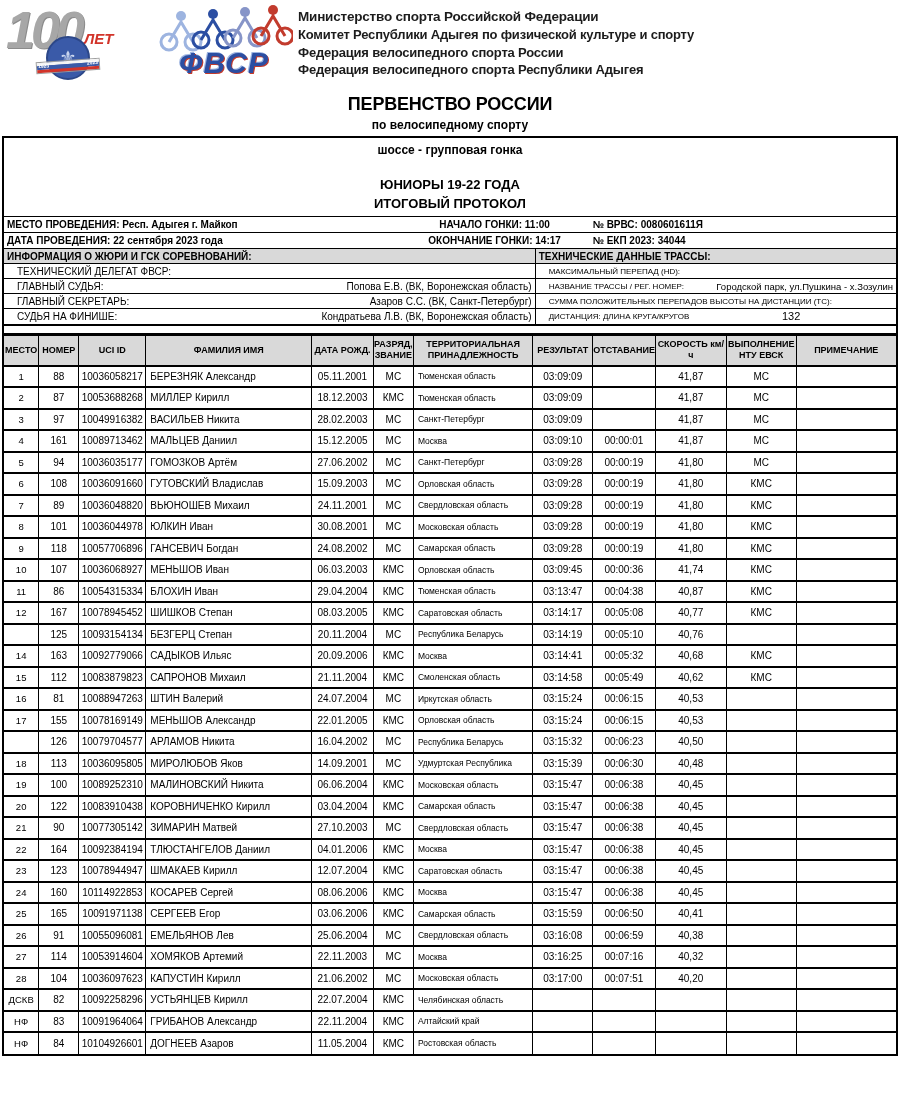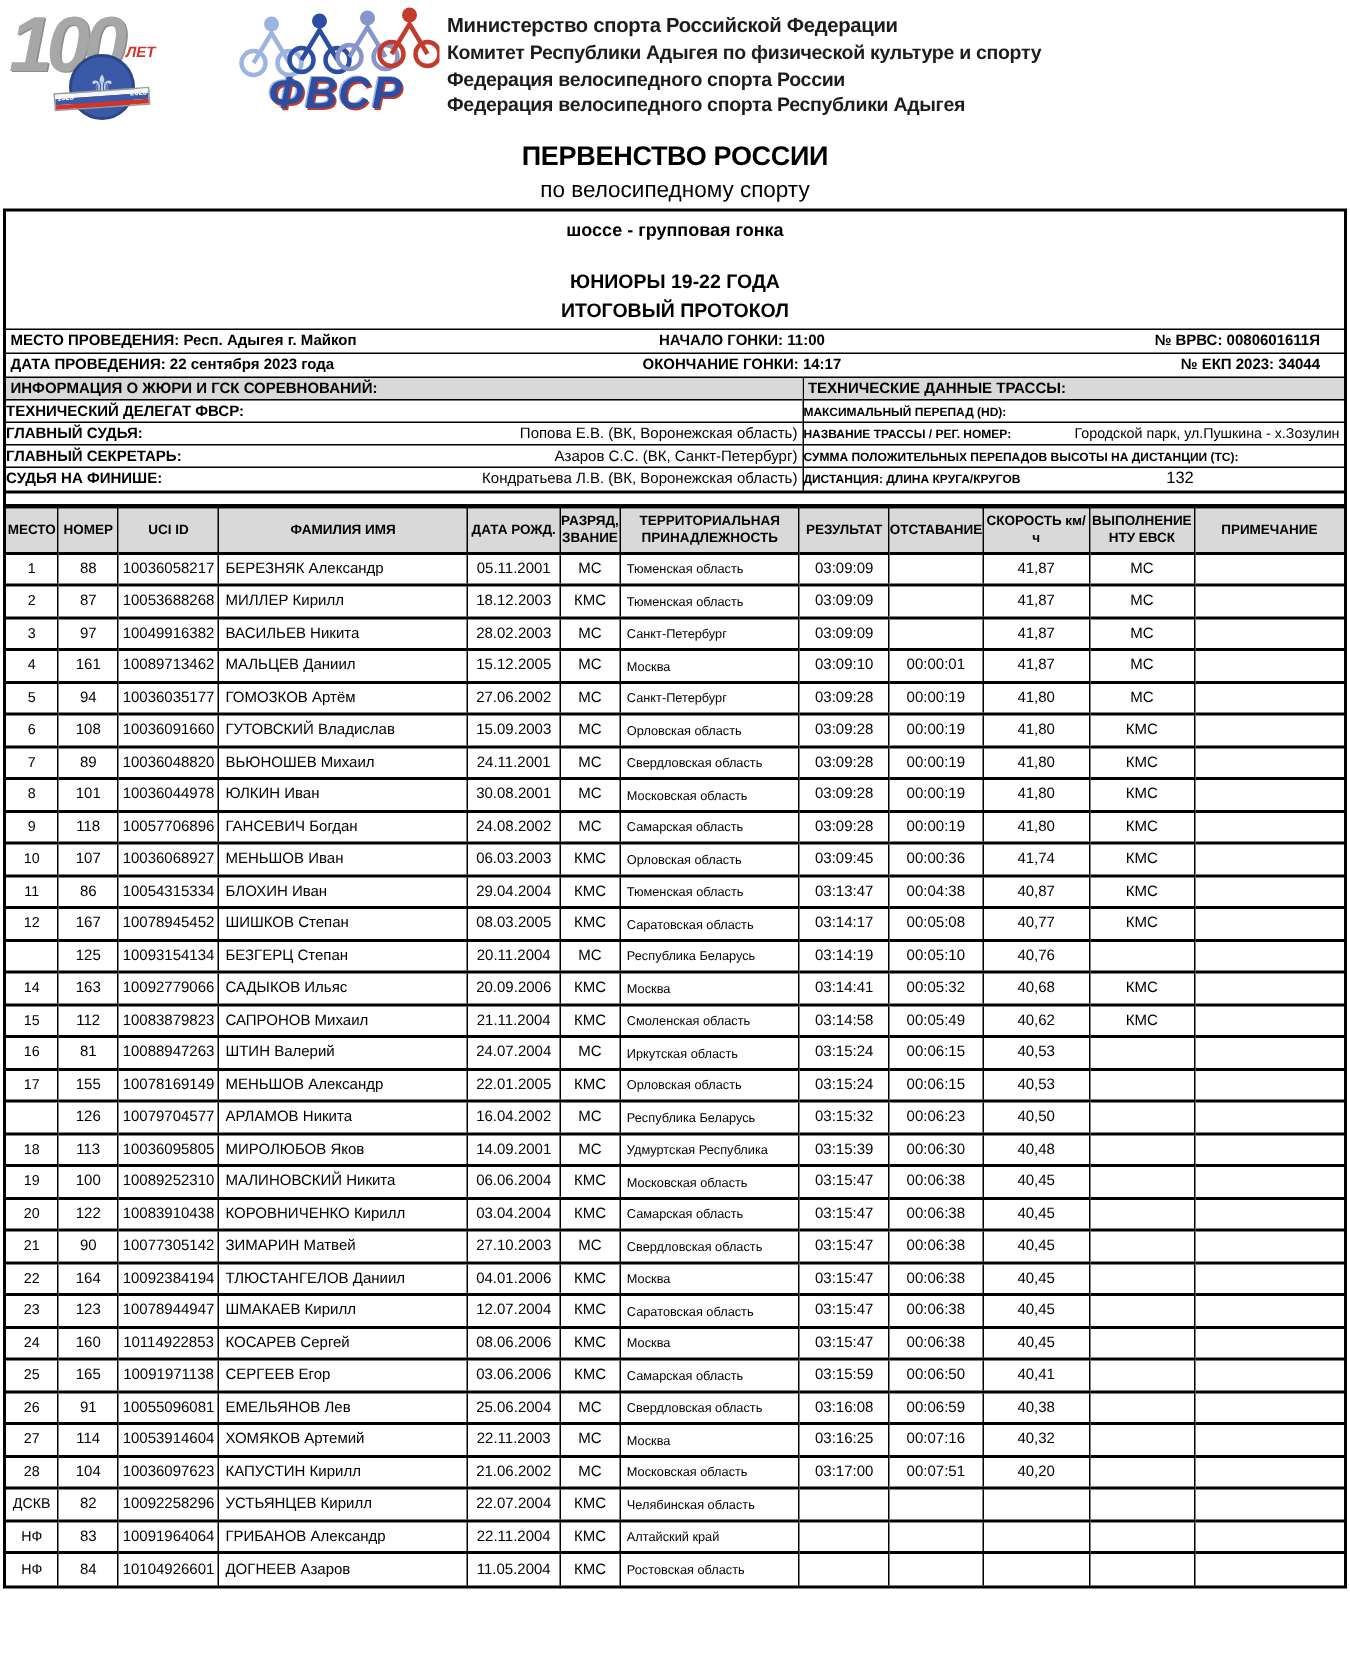--- a/index.html
+++ b/index.html
@@ -13,27 +13,27 @@
   }
   .page { width:900px; height:1116px; padding:0; }
 
   
   .top-header { display:flex; align-items:flex-start; padding:4px 6px 0 6px; height:92px; }
   .logos { width:292px; display:flex; align-items:flex-start; gap:14px; flex-shrink:0; }
   .org-block { flex:1; text-align:left; padding:4px 40px 0 0; }
   .org-line { font-size:13px; font-weight:bold; color:#1c1c1c; line-height:1.35; letter-spacing:-0.2px; }
   .org-line.first { font-size:13.5px; }
   .page-title { text-align:center; font-size:18px; font-weight:bold; letter-spacing:-0.2px; margin-top:2px; }
-  .page-subtitle { text-align:center; font-size:15px; font-weight:normal; margin-top:3px; margin-bottom:4px; }
+  .page-subtitle { text-align:center; font-size:12px; font-weight:bold; margin-top:3px; margin-bottom:4px; }
 
   
   .logo100 { position:relative; width:135px; height:78px; }
   .logo100 .big { font-size:52px; font-weight:bold; color:#a7a7a7; letter-spacing:-4px; font-style:italic;
                   text-shadow:1px 1px 0 #8b8b8b; line-height:1; }
-  .logo100 .let { position:absolute; top:26px; left:78px; font-size:10px; font-weight:bold; color:#d2342a; font-style:italic; }
+  .logo100 .let { position:absolute; top:26px; left:78px; font-size:15px; font-weight:bold; color:#d2342a; font-style:italic; }
   .logo100 .emblem { position:absolute; left:40px; top:32px; width:44px; height:44px; border-radius:50%;
                      background:#3a5aa8; border:2px solid #2c4788; display:flex; align-items:center; justify-content:center; }
   .logo100 .eagle { color:#c8d4ee; font-size:20px; line-height:1; }
   .logo100 .ribbon { position:absolute; left:30px; top:56px; width:64px; height:12px; transform:rotate(-4deg);
                      display:flex; flex-direction:column; border:1px solid #9a9a9a; }
   .logo100 .ribbon i { flex:1; display:block; }
   .logo100 .rw { background:#f4f4f4; } .logo100 .rb { background:#3a5aa8; } .logo100 .rr { background:#d2342a; }
   .logo100 .years { position:absolute; left:30px; top:57px; width:64px; font-size:5px; color:#fff;
                     display:flex; justify-content:space-between; padding:0 2px; transform:rotate(-4deg); font-weight:bold; }
 
@@ -48,32 +48,32 @@
   .doc { margin:0 2px; border:2px solid #000; }
 
   .race-box { border-bottom:1px solid #000; text-align:center; padding:3px 0 4px 0; }
   .race-line1 { font-size:12px; font-weight:bold; margin-top:2px; }
   .race-line2 { font-size:13px; font-weight:bold; margin-top:20px; }
   .race-line3 { font-size:13px; font-weight:bold; margin-top:4px; padding-bottom:1px; }
 
   .meta-row { display:flex; border-bottom:1px solid #000; height:16px; align-items:center; font-weight:bold; font-size:10px; }
   .meta-row .m-left { flex:0 0 44%; padding-left:3px; white-space:nowrap; }
   .meta-row .m-center { flex:0 0 22%; text-align:center; white-space:nowrap; }
-  .meta-row .m-right { flex:1; text-align:right; padding-right:16px; white-space:nowrap; }
+  .meta-row .m-right { flex:1; padding-right:16px; white-space:nowrap; }
 
   .split { display:flex;align-items:center; }
   .col-jury { flex:0 0 59.6%; border-right:1px solid #000; }
   .col-track { flex:1; }
   .sec-head { background:#d9d9d9; font-weight:bold; font-size:10px; height:15px; line-height:15px;
               padding-left:3px; border-bottom:1px solid #000; white-space:nowrap; overflow:hidden; }
   .info-row { display:flex; height:15px; line-height:15px; border-bottom:1px solid #000; font-size:10px; overflow:hidden; }
   .info-row:last-child { border-bottom:none; }
   .col-jury .info-row { border-bottom:1px solid #000; }
   .col-jury .info-row:last-child, .col-track .info-row:last-child { border-bottom:none; }
-  .info-row .lbl { font-weight:bold; white-space:nowrap; padding-left:0; }
+  .info-row .lbl { font-weight:normal; white-space:nowrap; padding-left:13px; }
   .info-row .val { flex:1; text-align:right; padding-right:3px; white-space:nowrap; overflow:hidden; }
   .col-track .info-row { font-size:8px; }
   .col-track .info-row .lbl { font-size:8px; }
   .col-track .info-row .val { font-size:9.5px; }
   .col-track .info-row .val.center { text-align:center; font-size:11px; }
   .bottom-sep { border-bottom:2px solid #000; }
 
   .gap-band { height:9px; border-bottom:2px solid #000; }
 
   

